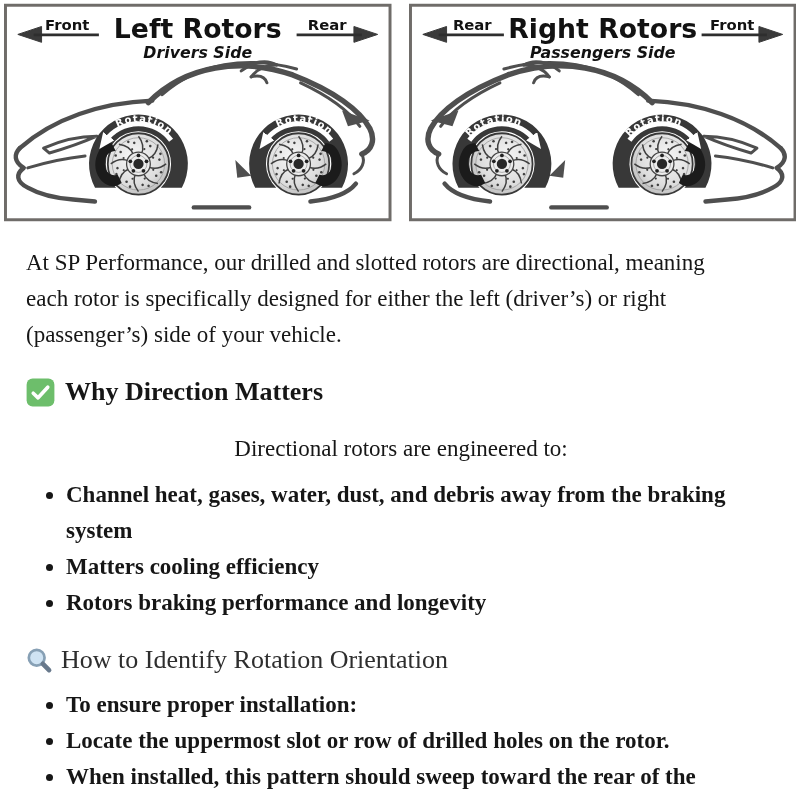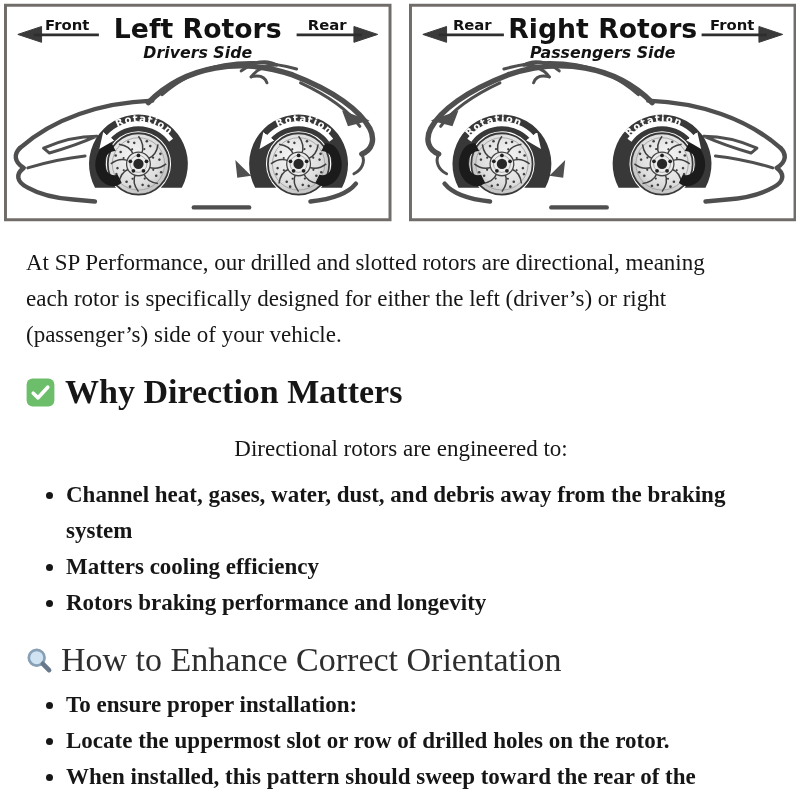--- a/index.html
+++ b/index.html
@@ -17,21 +17,21 @@
   .panel-subtitle{font-size:16px;font-style:italic;}
   .rot-text{font-family:"DejaVu Sans",sans-serif;font-weight:bold;font-size:10px;fill:#ffffff;letter-spacing:1.1px;}
 
   .carline{stroke:#4f4f4f;fill:none;stroke-linecap:round;stroke-linejoin:round;}
   .w45{stroke-width:4.5;} .w55{stroke-width:5.5;} .w3{stroke-width:3;}
   .carfill{fill:#4f4f4f;stroke:none;}
 
   
   .content{padding:8px 24px 0 26px;font-size:23px;line-height:36px;}
   .intro{margin:14px 0 8px 0;max-width:706px;}
-  .sec-heading{margin:22px 0 0 0;font-size:34px;line-height:34px;font-weight:bold;display:flex;align-items:center;gap:10px;}
+  .sec-heading{margin:22px 0 0 0;font-size:26px;line-height:34px;font-weight:bold;display:flex;align-items:center;gap:10px;}
   .sec-heading.regular{font-weight:normal;color:#2e2e2e;gap:8px;}
   .lead{margin:22px 0 0 0;text-align:center;}
   ul.bullets{margin:10px 0 0 0;padding:0 0 0 40px;}
   ul.bullets li{max-width:664px;margin:0;padding:0;font-weight:bold;}
   .emoji{flex:0 0 auto;display:inline-block;}
 </style>
 </head>
 <body>
 
 <svg width="0" height="0" style="position:absolute" aria-hidden="true">
@@ -167,21 +167,21 @@
     <li>Rotors braking performance and longevity</li>
   </ul>
 
   <h2 class="sec-heading regular">
     <span class="emoji">
       <svg width="27" height="27" viewBox="0 0 24 24" style="display:block">
         <circle cx="9.5" cy="9.5" r="7" fill="#cfe3f3" stroke="#87a0b5" stroke-width="2.4"></circle>
         <line x1="15" y1="15" x2="20.5" y2="20.5" stroke="#68798c" stroke-width="4.2" stroke-linecap="round"></line>
       </svg>
     </span>
-    <span>How to Enhance Correct Orientation</span>
+    <span>How to Identify Rotation Orientation</span>
   </h2>
 
   <ul class="bullets">
     <li>To ensure proper installation:</li>
     <li>Locate the uppermost slot or row of drilled holes on the rotor.</li>
     <li>When installed, this pattern should sweep toward the rear of the vehicle.</li>
   </ul>
 
 </div>
 

